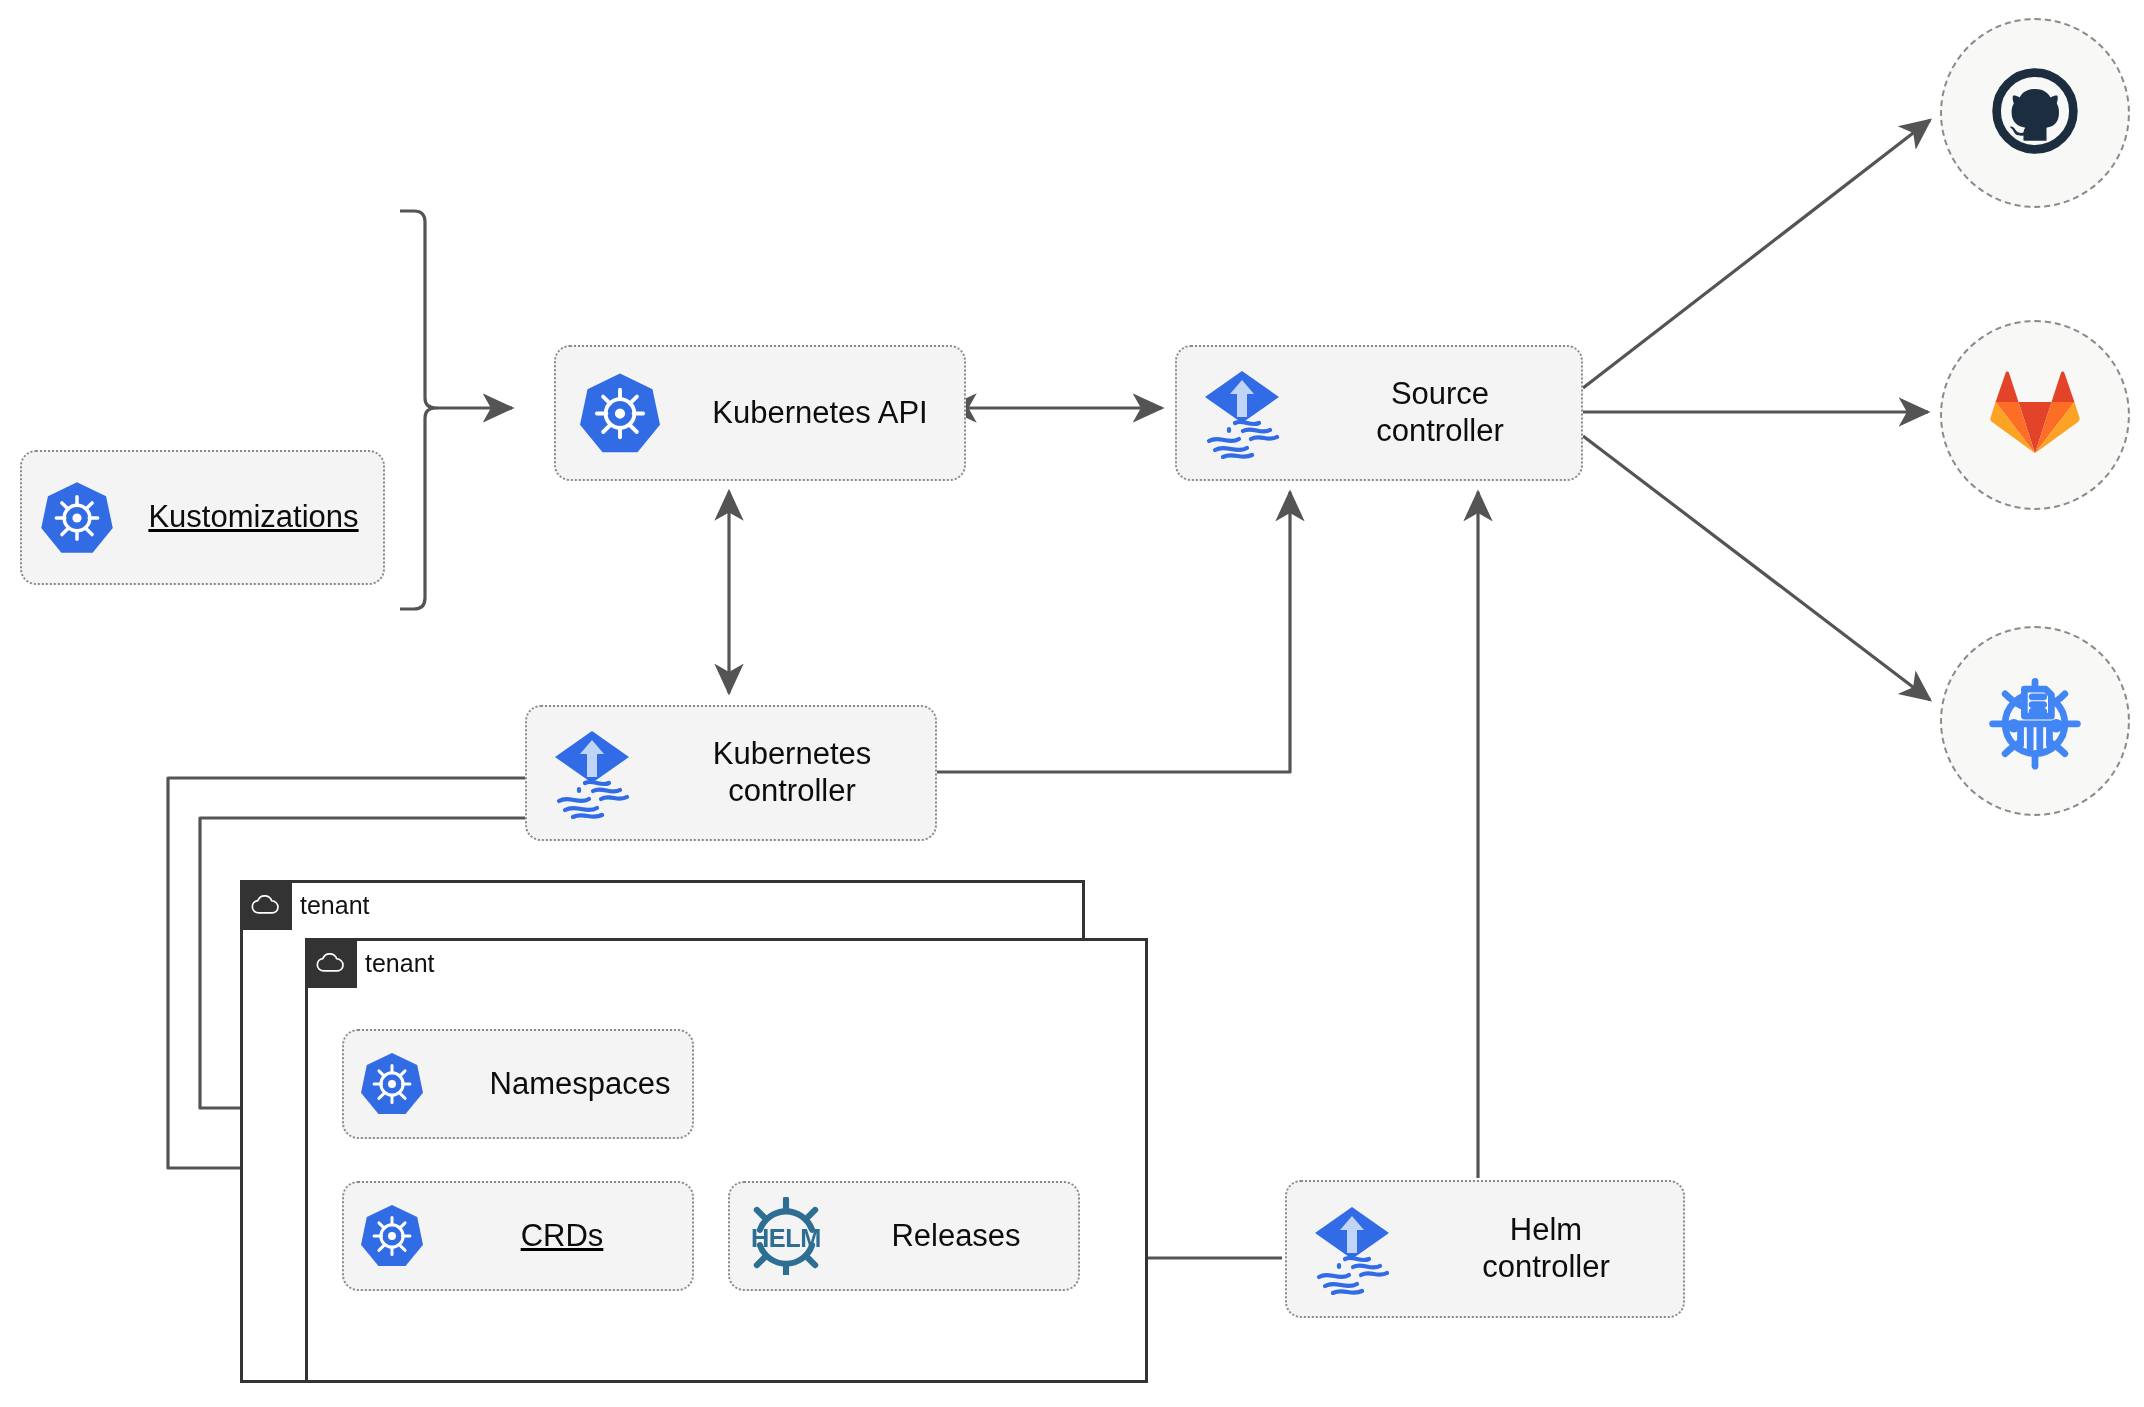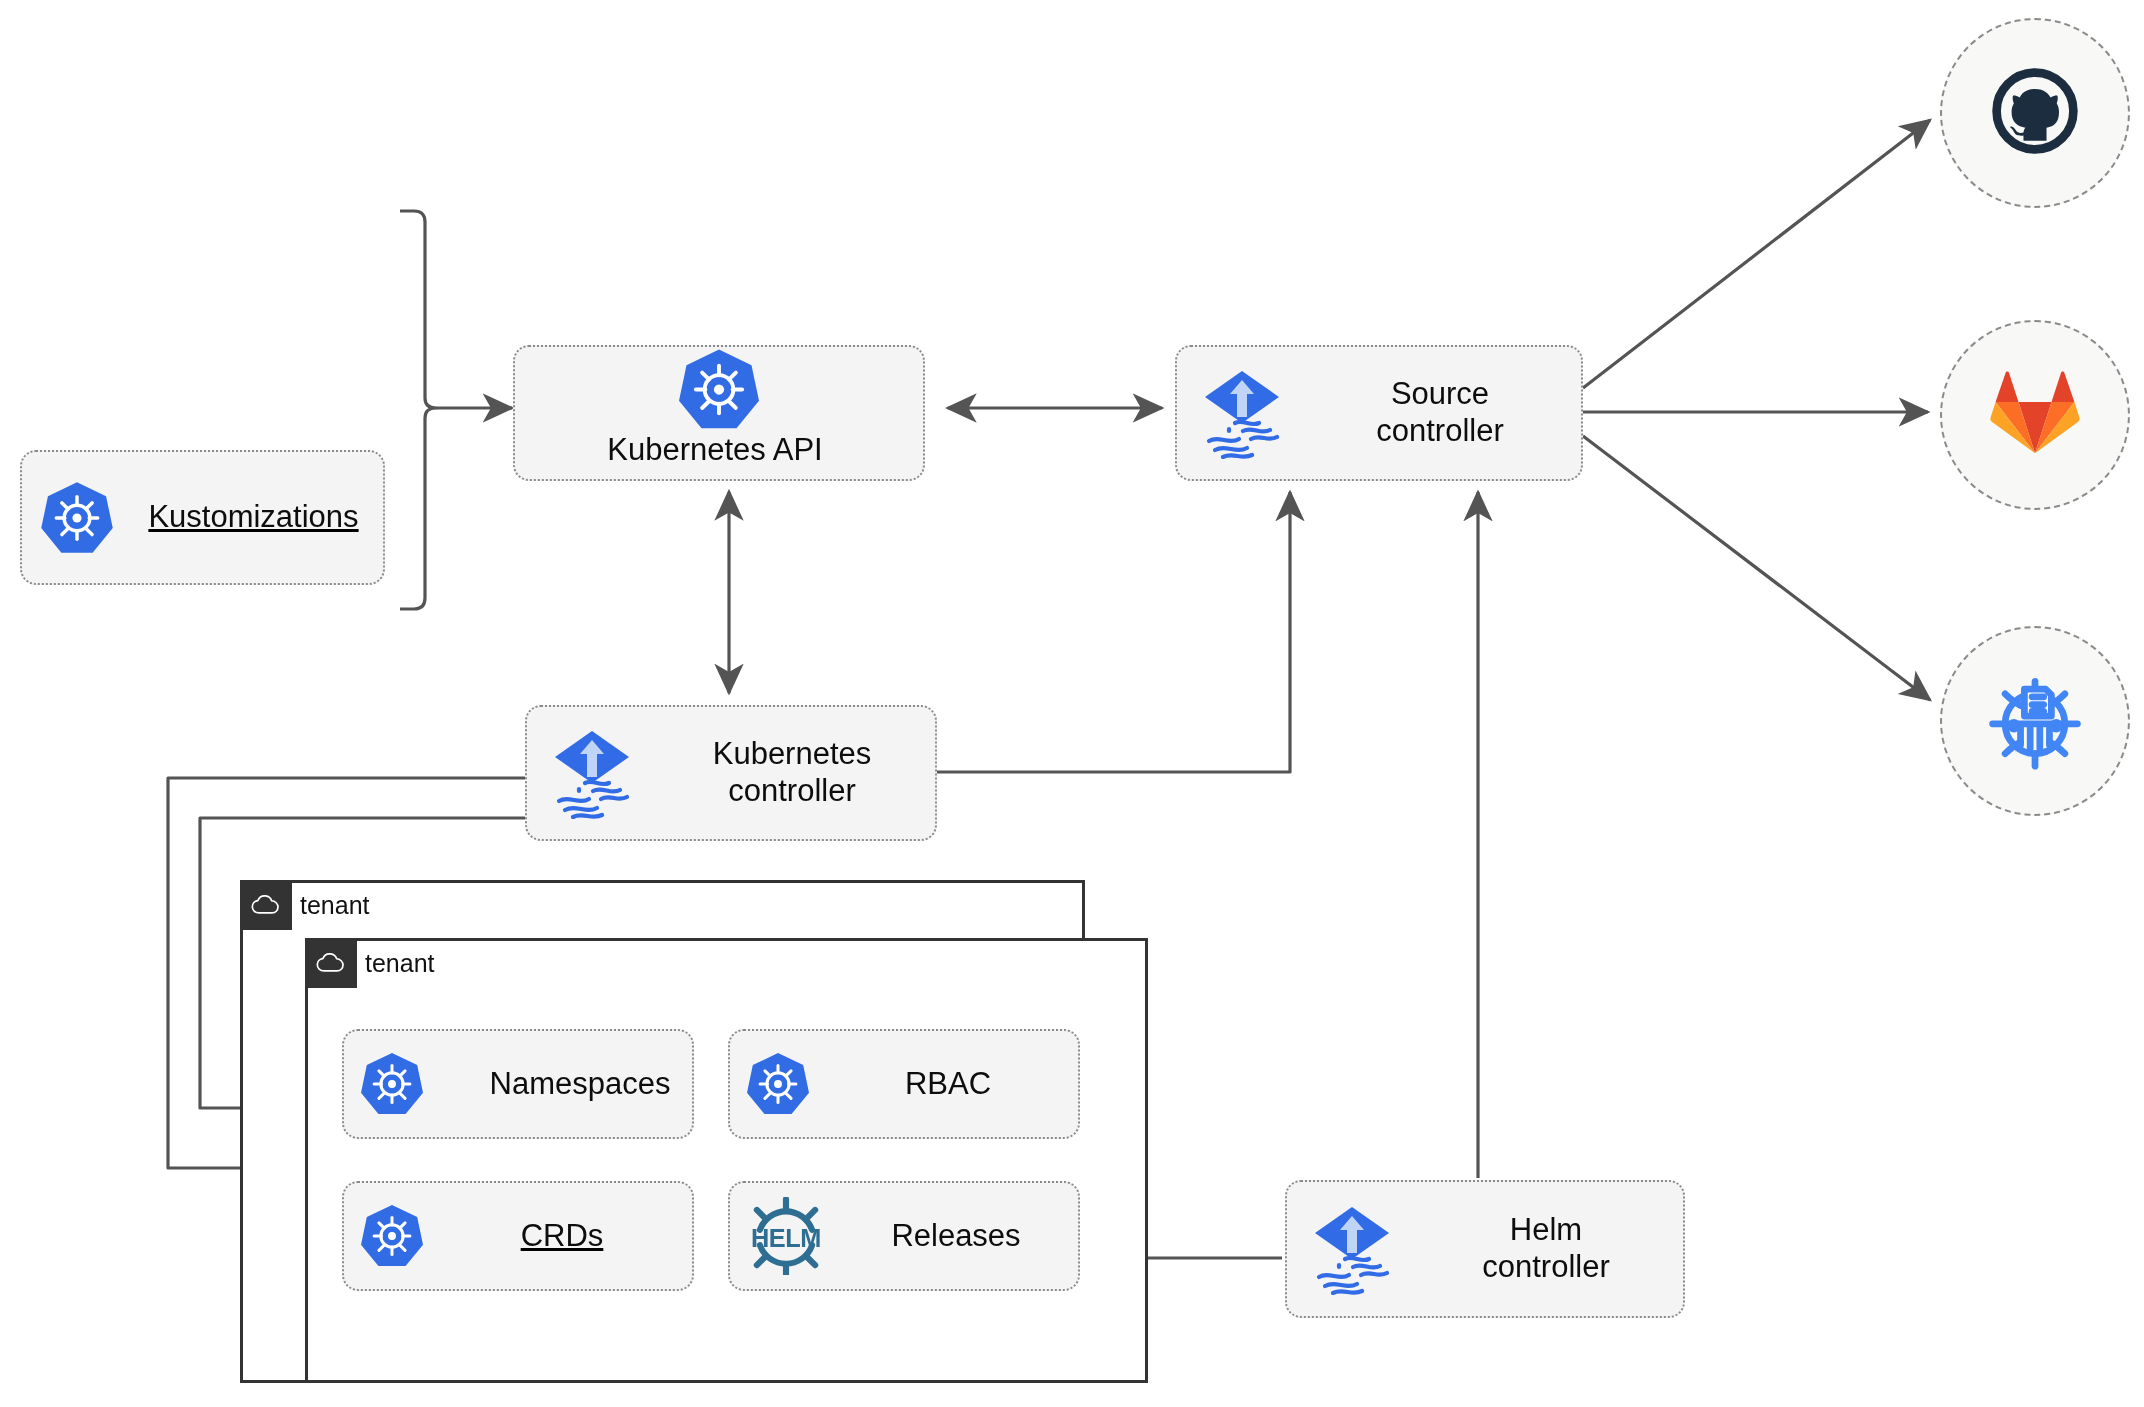--- a/index.html
+++ b/index.html
@@ -151,21 +151,21 @@
             <path d="M40 43.4 L45.5 48.8"></path>
           <path d="M45.5 20.5 L40 25.9"></path>
             <path d="M24 43.4 L18.5 48.8"></path>
         </g>
         <circle cx="32" cy="34" r="4.1" fill="#ffffff"></circle>
       </svg>
     </span>
     <span class="node-label">Kustomizations</span>
   </div>
 
-  <div class="node" style="left:513px; top:345px; width:412px; height:136px;flex-direction:column;">
+  <div class="node" style="left:554px; top:345px; width:412px; height:136px;">
     <span class="icon-wrap" style="width:128px;">
       <svg width="80" height="85" viewBox="0 0 64 68" xmlns="http://www.w3.org/2000/svg">
         <path d="M32 2 L58 14.5 L64 43 L46 65 L18 65 L0 43 L6 14.5 Z" fill="#326CE5"></path>
         <g fill="none" stroke="#ffffff" stroke-width="3.1" stroke-linecap="round">
           <circle cx="32" cy="34" r="11.5"></circle>
           <path d="M32 15 L32 22.6"></path>
             <path d="M32 45.4 L32 53"></path>
           <path d="M13.5 34 L21.1 34"></path>
             <path d="M42.9 34 L50.5 34"></path>
           <path d="M18.5 20.5 L24 25.9"></path>
@@ -339,40 +339,20 @@
             <path d="M40 43.4 L45.5 48.8"></path>
           <path d="M45.5 20.5 L40 25.9"></path>
             <path d="M24 43.4 L18.5 48.8"></path>
         </g>
         <circle cx="32" cy="34" r="4.1" fill="#ffffff"></circle>
       </svg>
     </span>
     <span class="node-label">Namespaces</span>
   </div>
 
-  <div class="node" style="left:728px; top:1029px; width:352px; height:110px; z-index:7;">
-    <span class="icon-wrap" style="width:96px;">
-      <svg width="62" height="66" viewBox="0 0 64 68" xmlns="http://www.w3.org/2000/svg">
-        <path d="M32 2 L58 14.5 L64 43 L46 65 L18 65 L0 43 L6 14.5 Z" fill="#326CE5"></path>
-        <g fill="none" stroke="#ffffff" stroke-width="3.1" stroke-linecap="round">
-          <circle cx="32" cy="34" r="11.5"></circle>
-          <path d="M32 15 L32 22.6"></path>
-            <path d="M32 45.4 L32 53"></path>
-          <path d="M13.5 34 L21.1 34"></path>
-            <path d="M42.9 34 L50.5 34"></path>
-          <path d="M18.5 20.5 L24 25.9"></path>
-            <path d="M40 43.4 L45.5 48.8"></path>
-          <path d="M45.5 20.5 L40 25.9"></path>
-            <path d="M24 43.4 L18.5 48.8"></path>
-        </g>
-        <circle cx="32" cy="34" r="4.1" fill="#ffffff"></circle>
-      </svg>
-    </span>
-    <span class="node-label">RBAC</span>
-  </div>
 
   <div class="node" style="left:342px; top:1181px; width:352px; height:110px; z-index:7;text-decoration:underline;">
     <span class="icon-wrap" style="width:96px;">
       <svg width="62" height="66" viewBox="0 0 64 68" xmlns="http://www.w3.org/2000/svg">
         <path d="M32 2 L58 14.5 L64 43 L46 65 L18 65 L0 43 L6 14.5 Z" fill="#326CE5"></path>
         <g fill="none" stroke="#ffffff" stroke-width="3.1" stroke-linecap="round">
           <circle cx="32" cy="34" r="11.5"></circle>
           <path d="M32 15 L32 22.6"></path>
             <path d="M32 45.4 L32 53"></path>
           <path d="M13.5 34 L21.1 34"></path>

